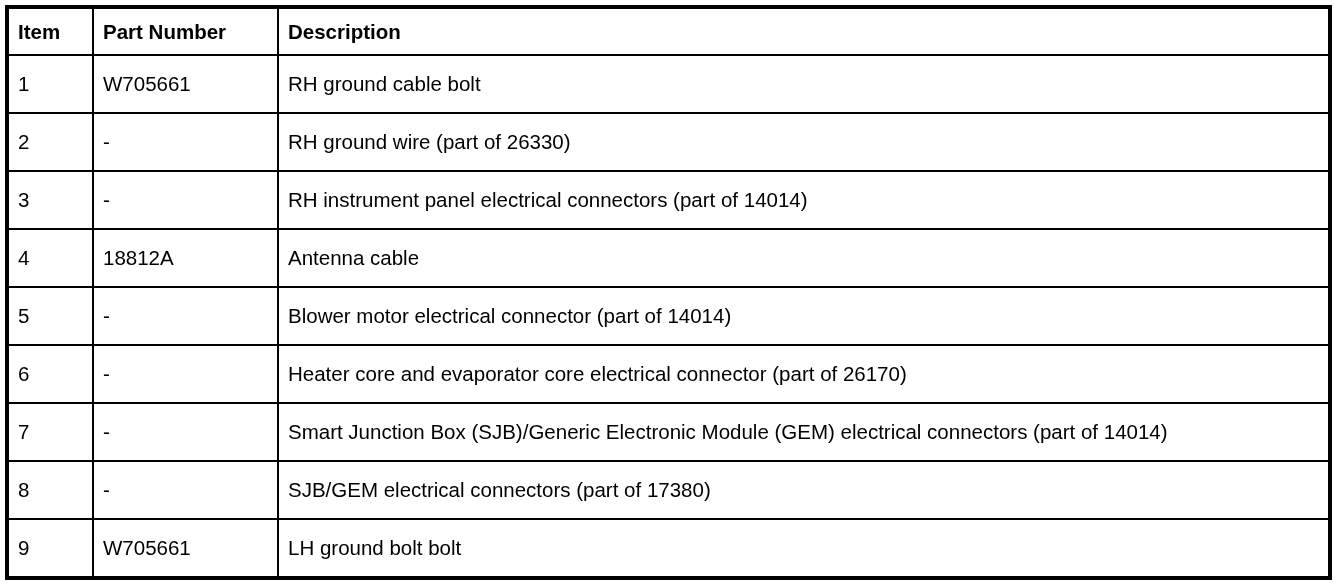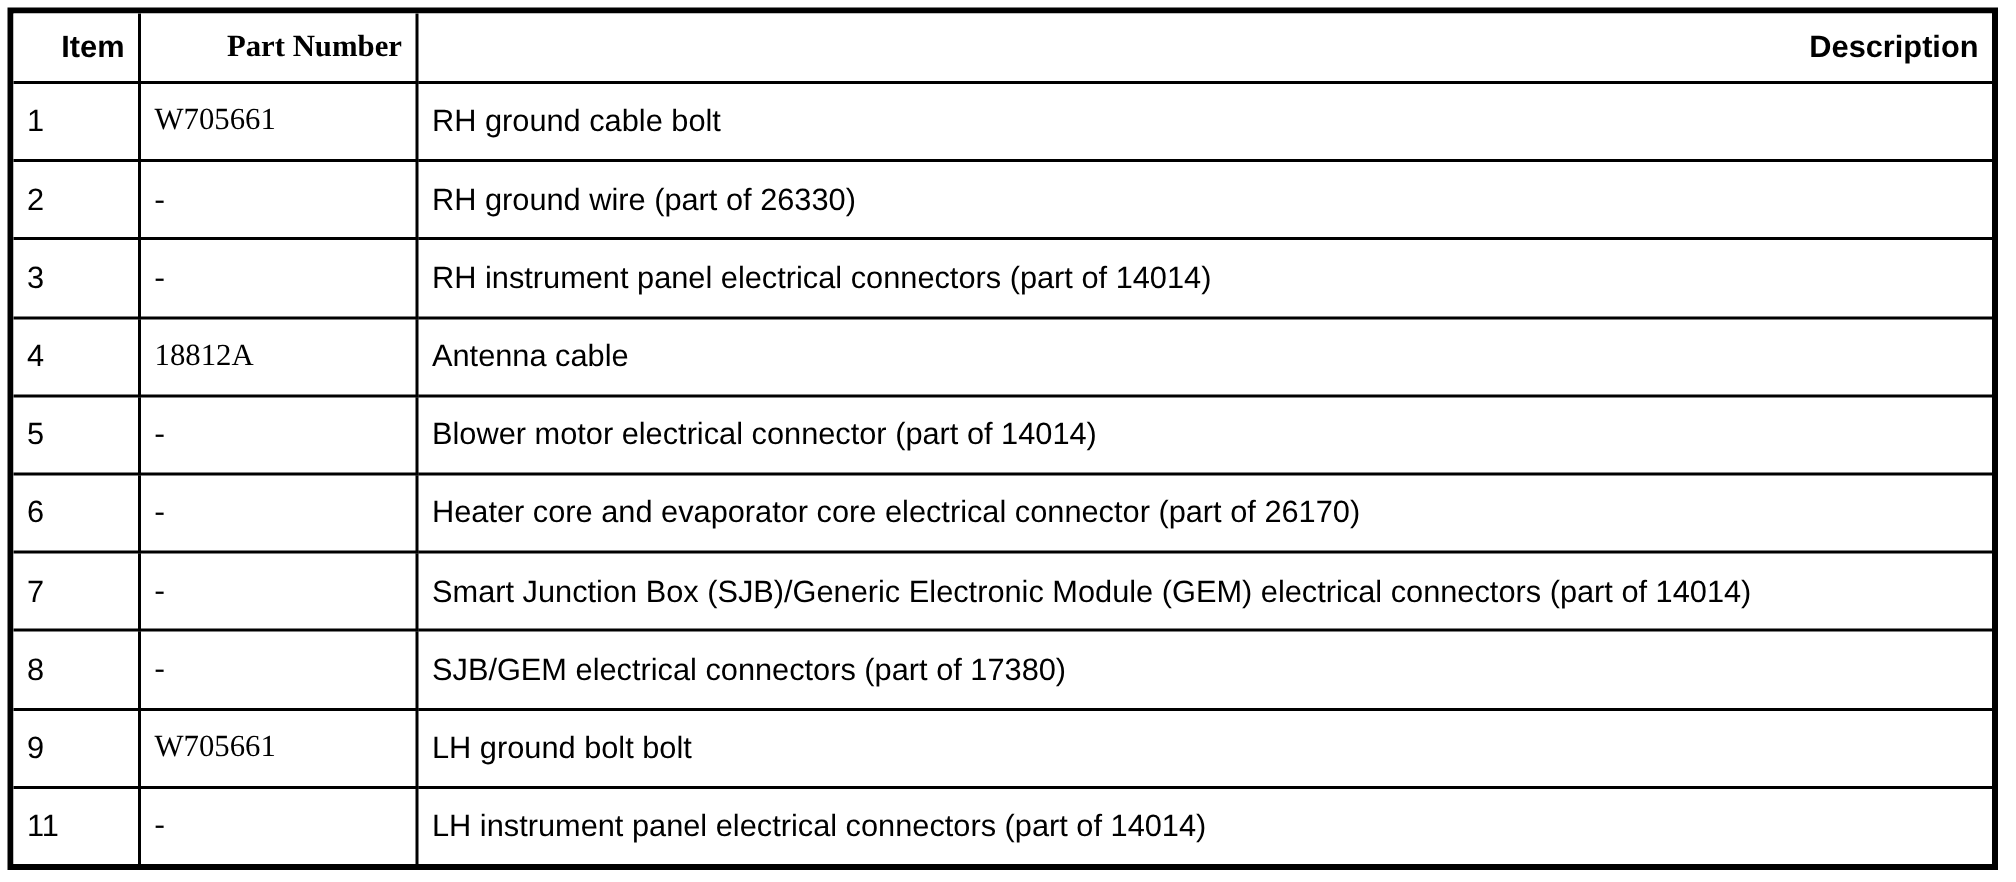--- a/index.html
+++ b/index.html
@@ -50,26 +50,26 @@
   
   table.parts-table tr:first-child th { border-top: none; }
   table.parts-table tr:last-child td { border-bottom: none; }
   table.parts-table th:first-child,
   table.parts-table td:first-child { border-left: none; }
   table.parts-table th:last-child,
   table.parts-table td:last-child { border-right: none; }
 
   thead th {
     font-weight: bold;
-    text-align: right;
+    text-align: left;
     height: 45px;
   }
 
   th.col-item, td.col-item { width: 65px; }
-  th.col-part, td.col-part { width: 165px; font-family: Liberation Serif, serif; }
+  th.col-part, td.col-part { width: 165px; }
 
   td.col-item, td.col-part { text-align: left; }
   td.col-desc { text-align: left; }
 
   tbody td { height: 42.8px; }
 
   
   thead th { border-bottom: 3px solid #000000; }
 </style>
 </head>
@@ -123,20 +123,15 @@
       <tr>
         <td class="col-item">8</td>
         <td class="col-part">-</td>
         <td class="col-desc">SJB/GEM electrical connectors (part of 17380)</td>
       </tr>
       <tr>
         <td class="col-item">9</td>
         <td class="col-part">W705661</td>
         <td class="col-desc">LH ground bolt bolt</td>
       </tr>
-      <tr>
-        <td class="col-item">11</td>
-        <td class="col-part">-</td>
-        <td class="col-desc">LH instrument panel electrical connectors (part of 14014)</td>
-      </tr>
     </tbody>
   </table>
 </div>
 
 </body></html>

